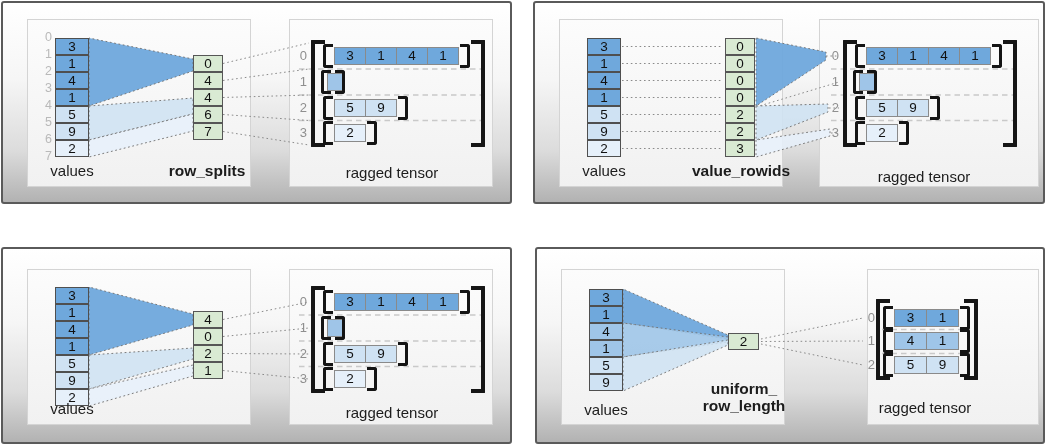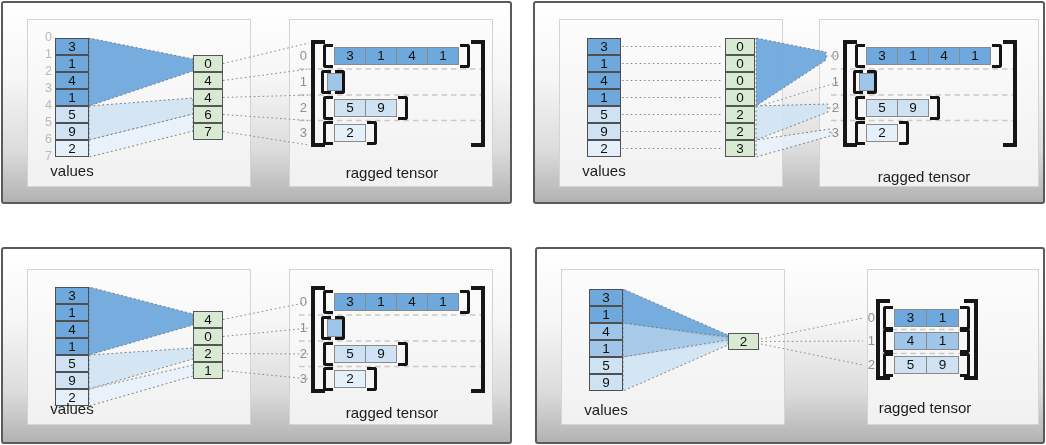--- a/index.html
+++ b/index.html
@@ -83,20 +83,21 @@
       <div class="ibr l" style="left: 320px; top: 93px;"></div>
       <div class="ibr r" style="left: 395px; top: 93px;"></div>
       <div class="tcell" style="left: 331px; top: 121px; width: 32px; height: 18px; line-height: 16px; background: rgb(230, 240, 250);">2</div>
       <div class="ibr l" style="left: 320px; top: 118px;"></div>
       <div class="ibr r" style="left: 364px; top: 118px;"></div>
       <div class="rowlbl" style="left: 276px; top: 45px;">0</div>
       <div class="rowlbl" style="left: 276px; top: 71px;">1</div>
       <div class="rowlbl" style="left: 276px; top: 97px;">2</div>
       <div class="rowlbl" style="left: 276px; top: 122px;">3</div>
       <div class="lbl values-lbl" style="left: 19px; top: 159px; width: 100px;">values</div>
+      <div class="lbl enc-lbl" style="left: 139px; top: 159px; width: 130px;">row_splits</div>
       <div class="lbl tensor-lbl" style="left: 319px; top: 161px; width: 140px;">ragged tensor</div>
     </section>
   <section class="quad" id="q1" style="left: 533px; top: 1px; width: 512px; height: 203px;">
       <div class="panel" style="left: 24px; top: 16px; width: 224px; height: 168px;"></div>
       <div class="panel" style="left: 284px; top: 16px; width: 220px; height: 168px;"></div>
       <svg class="ov" width="508" height="199">
         <line x1="296" y1="66" x2="482" y2="66" stroke="#c9c9c9" stroke-width="1.3" stroke-dasharray="5.5 4"></line>
         <line x1="296" y1="92" x2="482" y2="92" stroke="#c9c9c9" stroke-width="1.3" stroke-dasharray="5.5 4"></line>
         <line x1="296" y1="117.5" x2="482" y2="117.5" stroke="#c9c9c9" stroke-width="1.3" stroke-dasharray="5.5 4"></line>
         <line x1="87" y1="43.5" x2="188" y2="43.5" stroke="#8a8a8a" stroke-width="1" stroke-dasharray="1.6 2.8"></line>
@@ -144,20 +145,21 @@
       <div class="ibr l" style="left: 320px; top: 93px;"></div>
       <div class="ibr r" style="left: 395px; top: 93px;"></div>
       <div class="tcell" style="left: 331px; top: 121px; width: 32px; height: 18px; line-height: 16px; background: rgb(230, 240, 250);">2</div>
       <div class="ibr l" style="left: 320px; top: 118px;"></div>
       <div class="ibr r" style="left: 364px; top: 118px;"></div>
       <div class="rowlbl" style="left: 276px; top: 45px;">0</div>
       <div class="rowlbl" style="left: 276px; top: 71px;">1</div>
       <div class="rowlbl" style="left: 276px; top: 97px;">2</div>
       <div class="rowlbl" style="left: 276px; top: 122px;">3</div>
       <div class="lbl values-lbl" style="left: 19px; top: 159px; width: 100px;">values</div>
+      <div class="lbl enc-lbl" style="left: 141px; top: 159px; width: 130px;">value_rowids</div>
       <div class="lbl tensor-lbl" style="left: 319px; top: 165px; width: 140px;">ragged tensor</div>
     </section>
   <section class="quad" id="q2" style="left: 1px; top: 247px; width: 511px; height: 197px;">
       <div class="panel" style="left: 24px; top: 20px; width: 224px; height: 156px;"></div>
       <div class="panel" style="left: 286px; top: 20px; width: 204px; height: 156px;"></div>
       <svg class="ov" width="507" height="193">
         <line x1="296" y1="66" x2="482" y2="66" stroke="#c9c9c9" stroke-width="1.3" stroke-dasharray="5.5 4"></line>
         <line x1="296" y1="92" x2="482" y2="92" stroke="#c9c9c9" stroke-width="1.3" stroke-dasharray="5.5 4"></line>
         <line x1="296" y1="117.5" x2="482" y2="117.5" stroke="#c9c9c9" stroke-width="1.3" stroke-dasharray="5.5 4"></line>
         <line x1="220" y1="70.5" x2="306" y2="53" stroke="#8a8a8a" stroke-width="1" stroke-dasharray="1.6 2.8"></line>
@@ -235,15 +237,17 @@
       <div class="ibr l" style="left: 346px; top: 80px;"></div>
       <div class="ibr r" style="left: 423px; top: 80px;"></div>
       <div class="tcell" style="left: 357px; top: 107px; width: 33px; height: 18px; line-height: 16px; background: rgb(207, 226, 243);">5</div>
       <div class="tcell" style="left: 389px; top: 107px; width: 33px; height: 18px; line-height: 16px; background: rgb(207, 226, 243);">9</div>
       <div class="ibr l" style="left: 346px; top: 104px;"></div>
       <div class="ibr r" style="left: 423px; top: 104px;"></div>
       <div class="rowlbl" style="left: 310px; top: 61px;">0</div>
       <div class="rowlbl" style="left: 310px; top: 84px;">1</div>
       <div class="rowlbl" style="left: 310px; top: 108px;">2</div>
       <div class="lbl values-lbl" style="left: 19px; top: 152px; width: 100px;">values</div>
+      <div class="lbl enc-lbl" style="left: 142px; top: 131px; width: 130px;">uniform_
+row_length</div>
       <div class="lbl tensor-lbl" style="left: 318px; top: 150px; width: 140px;">ragged tensor</div>
     </section>
 </div>
 
 </body></html>

